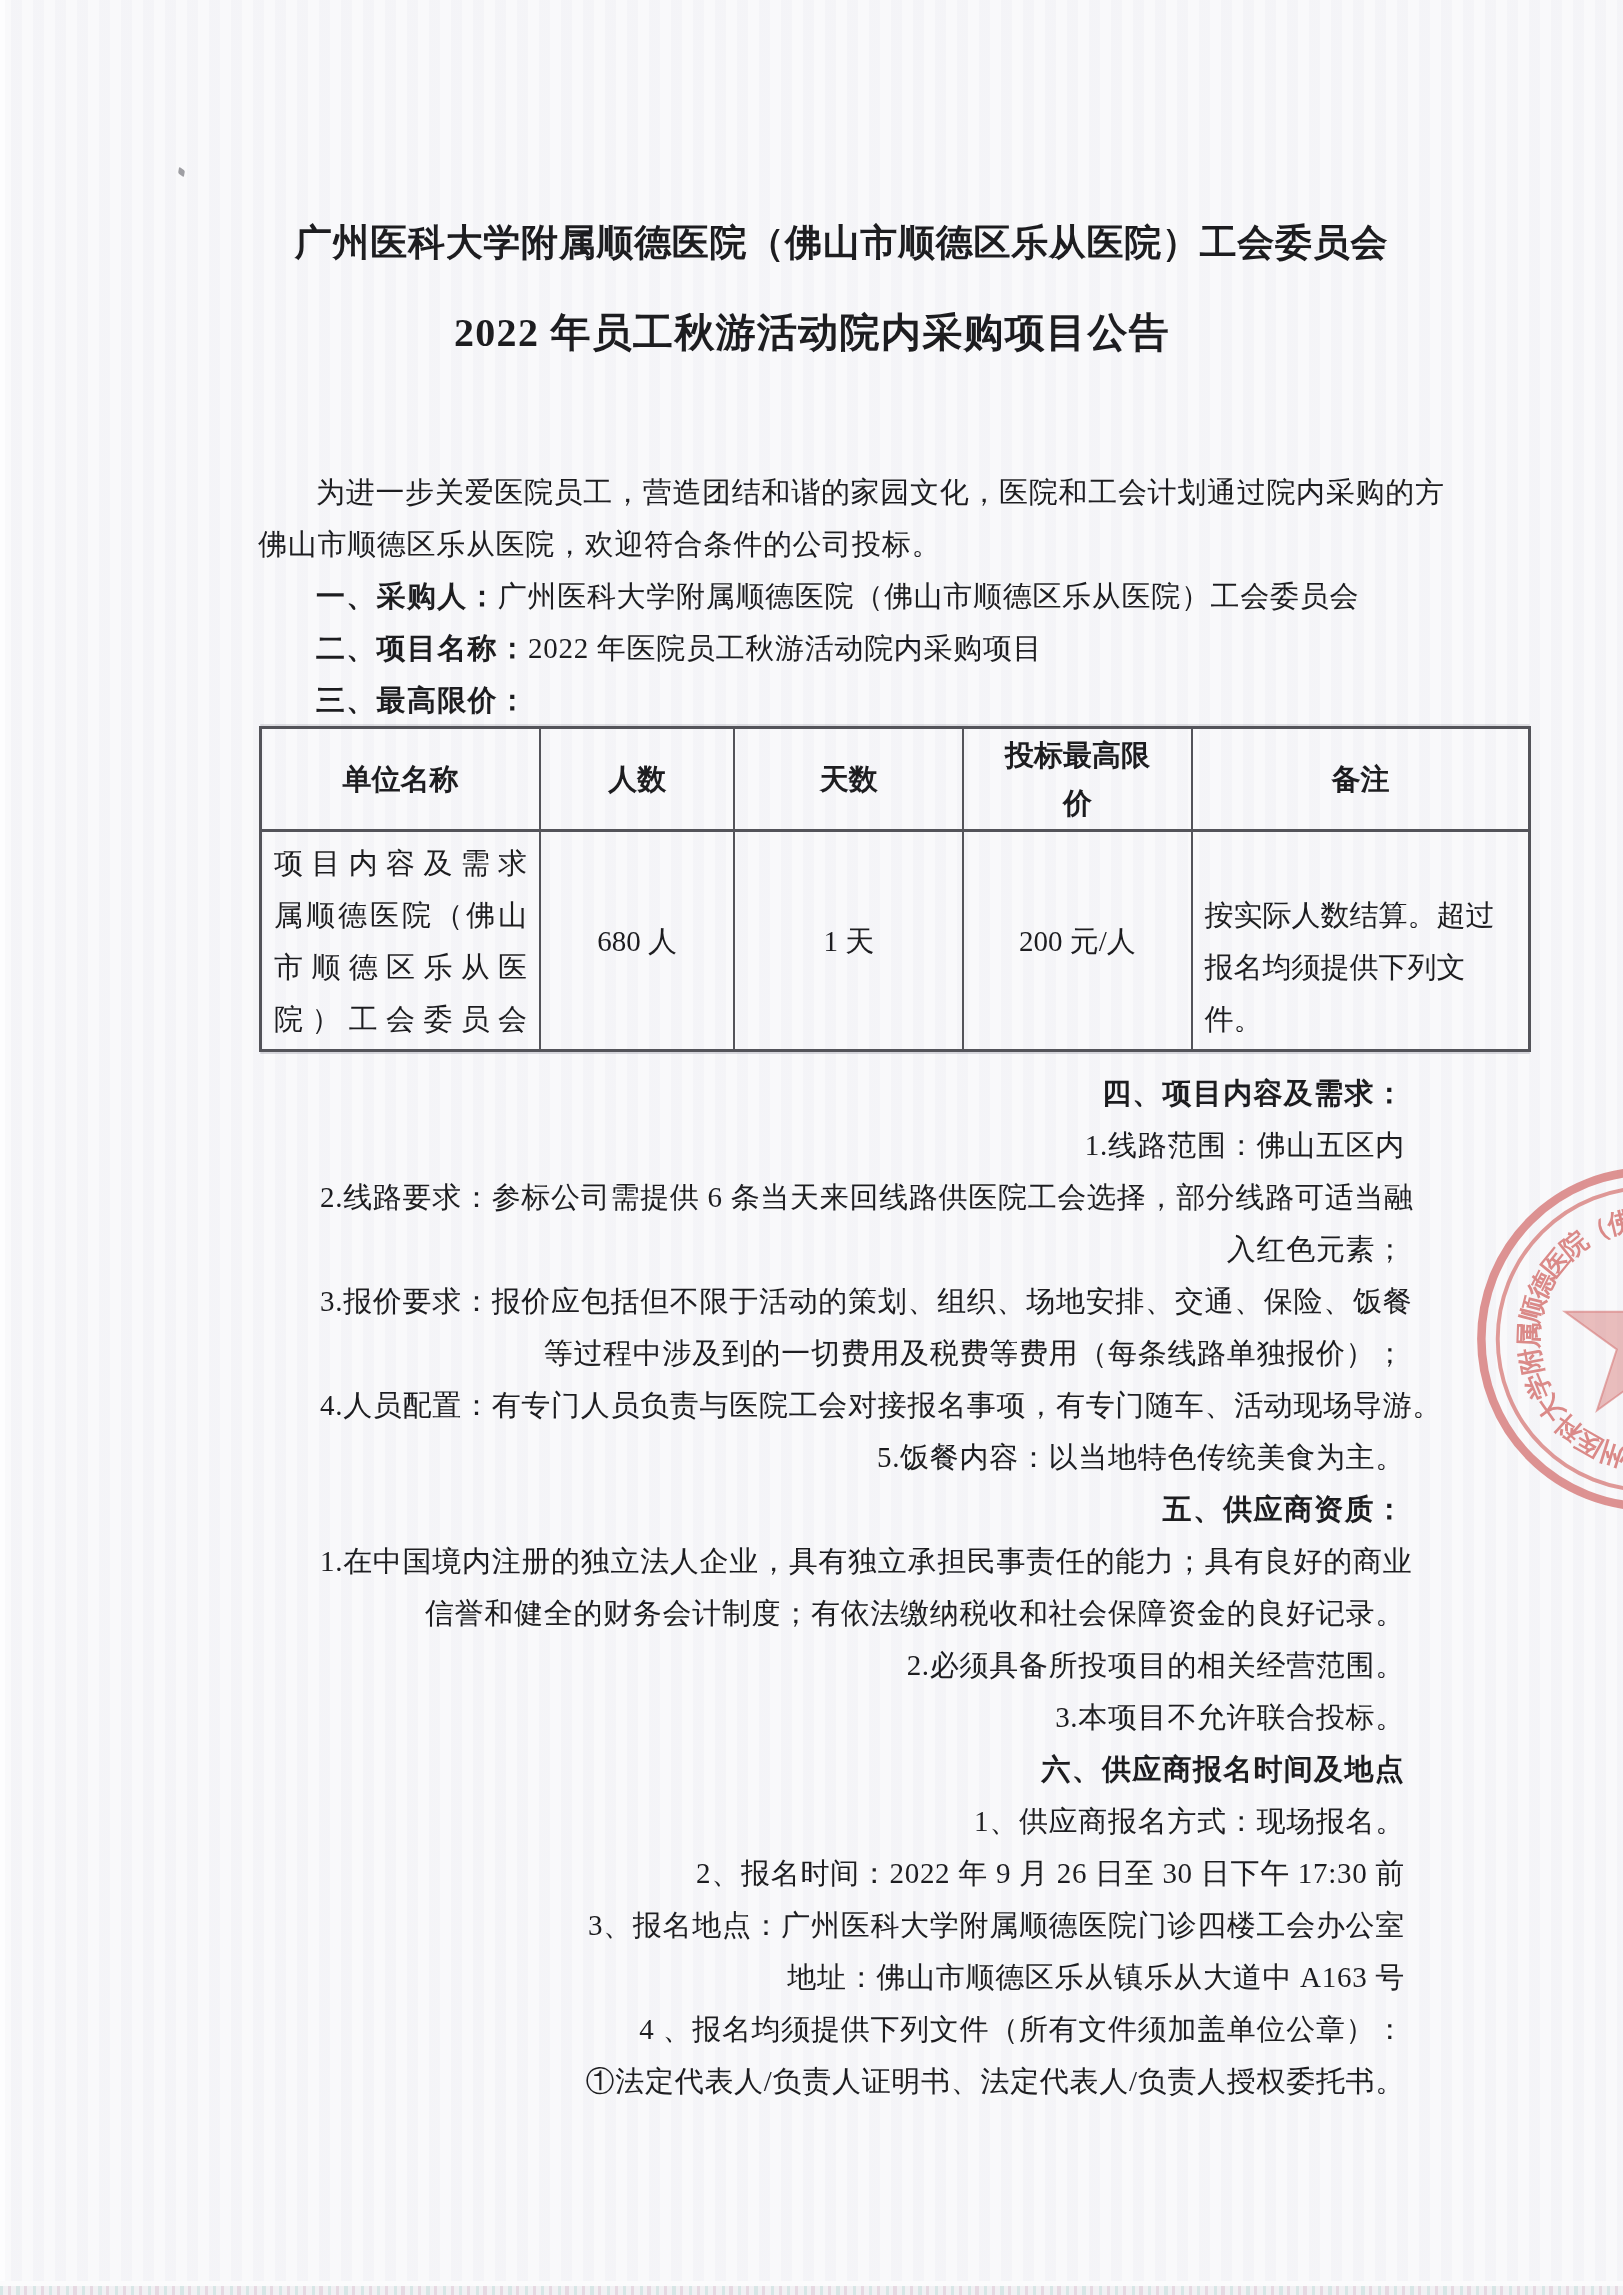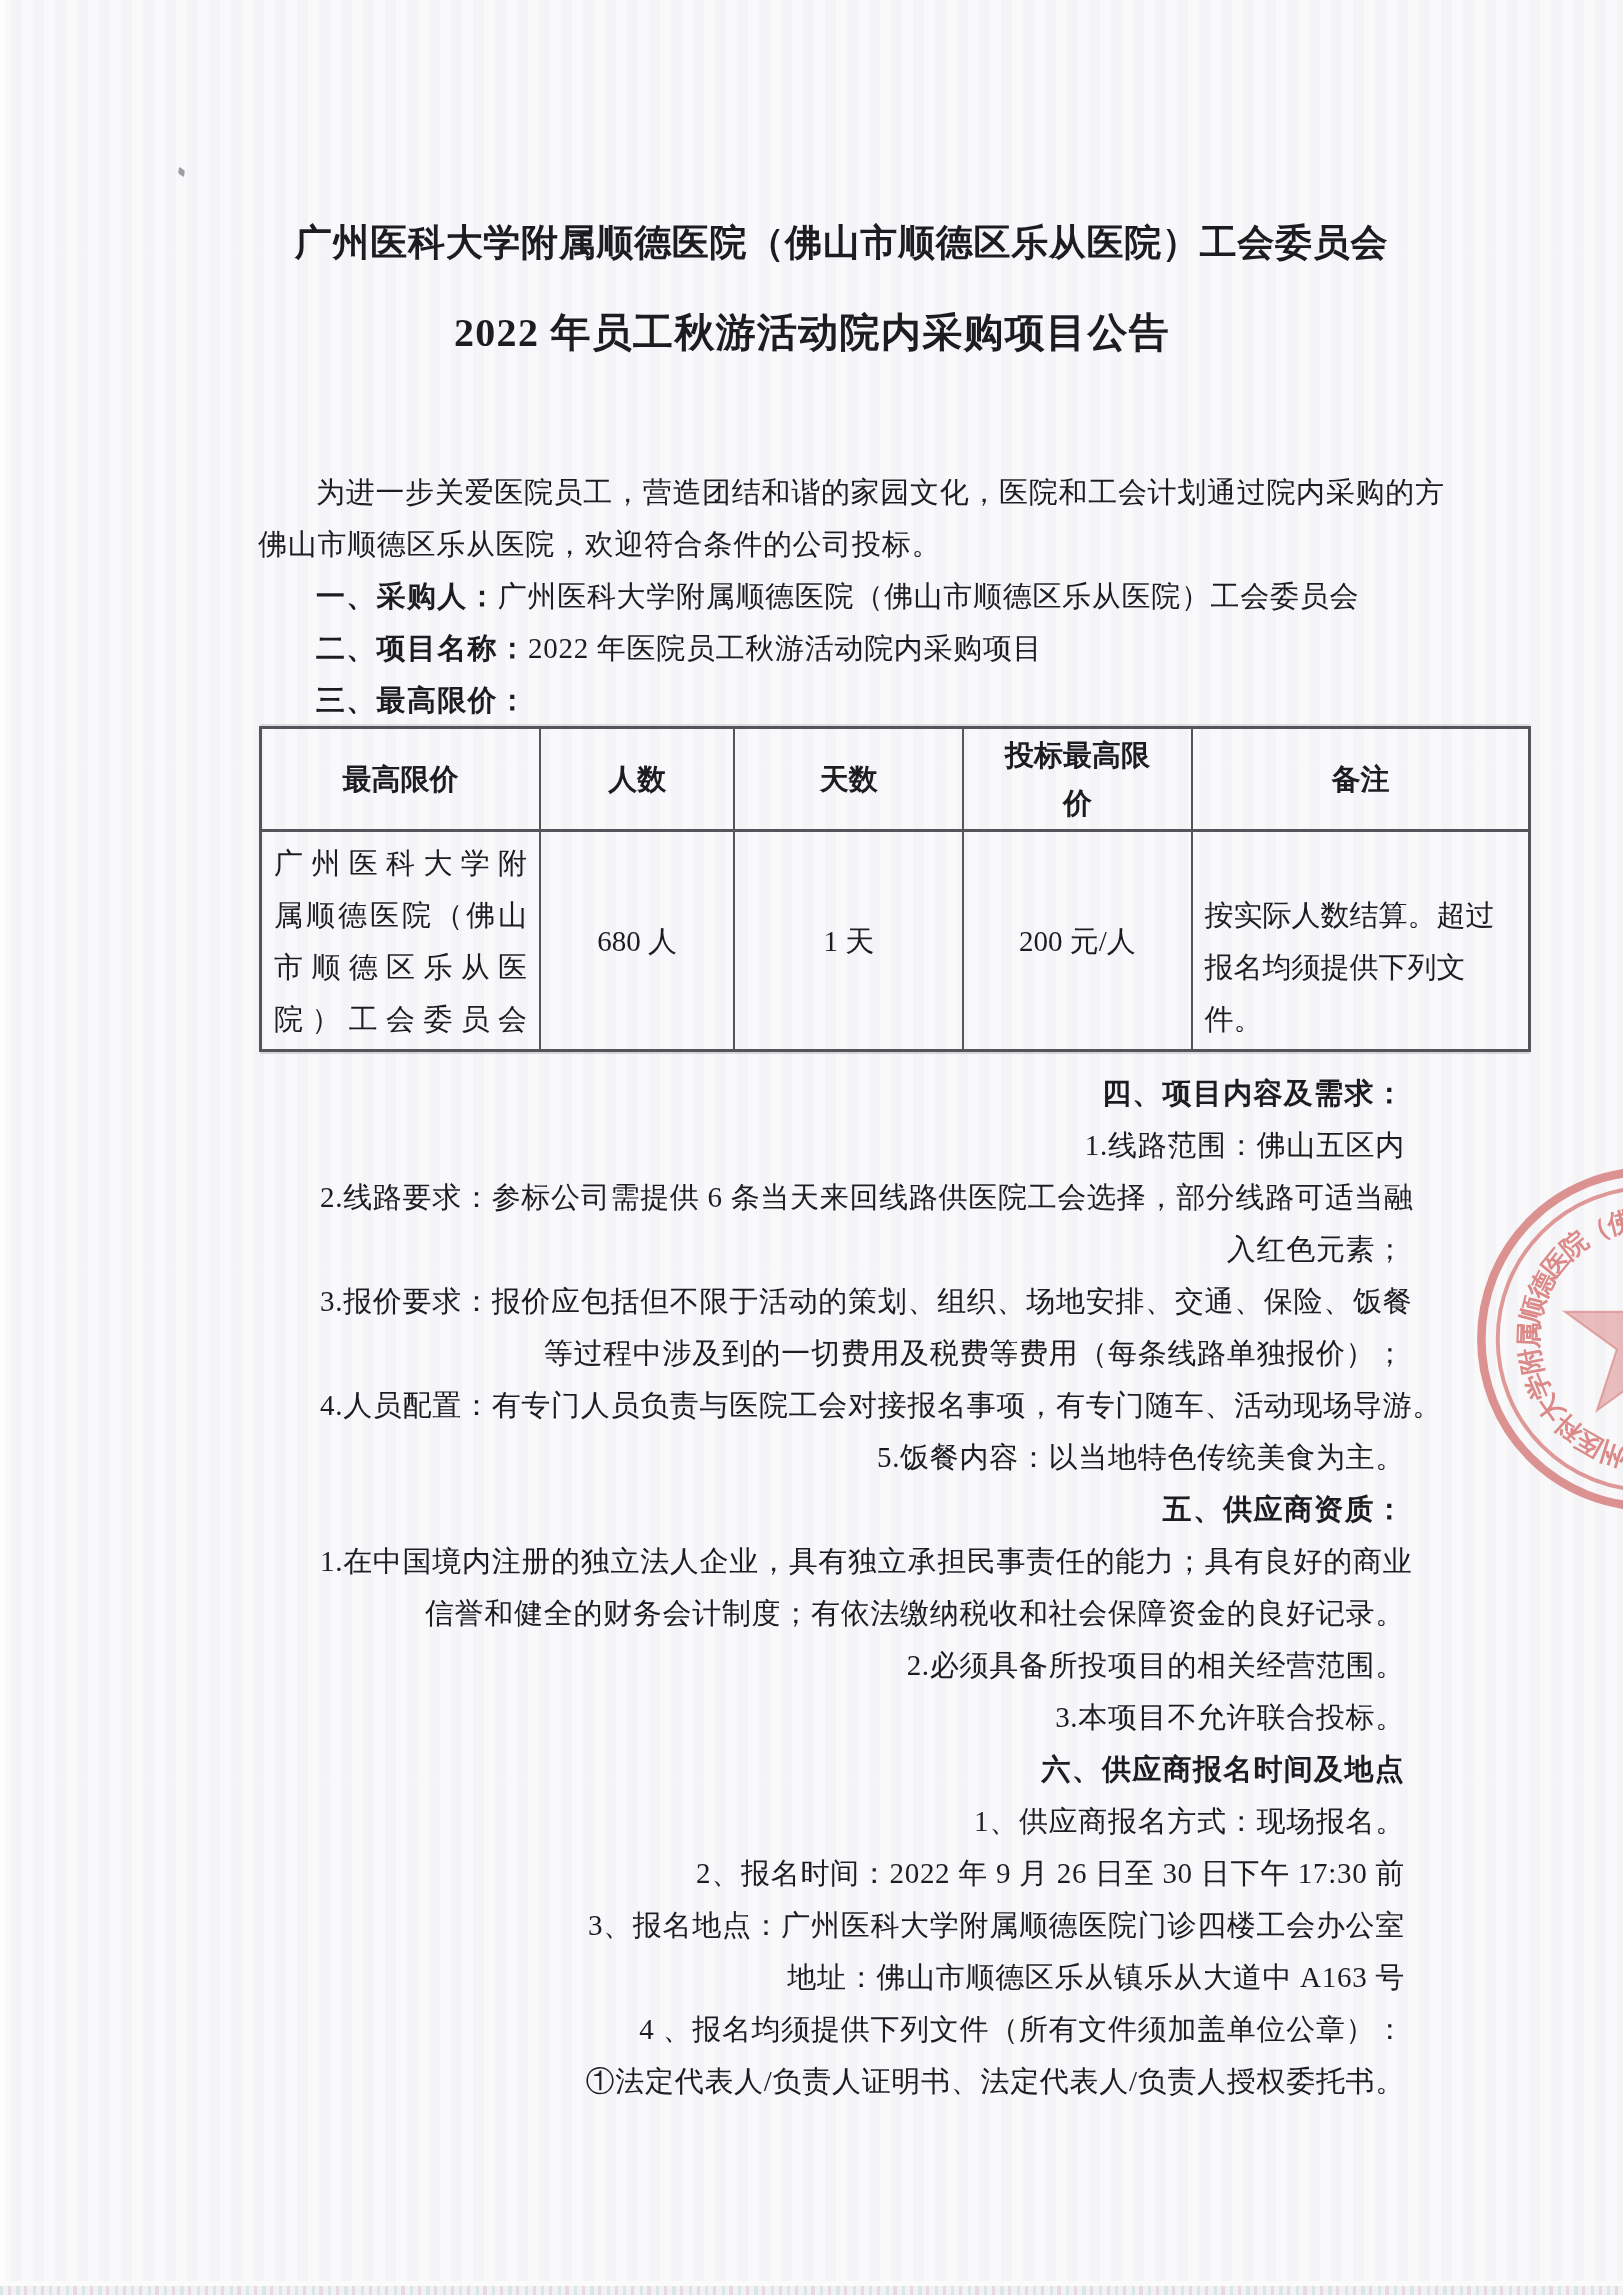--- a/index.html
+++ b/index.html
@@ -85,41 +85,41 @@
         <div class="line indent"><span class="seg">为进一步关爱医院员工，营造团结和谐的家园文化，医院和工会计划通过院内采购的方</span></div>
         <div class="line"><span class="seg">佛山市顺德区乐从医院，欢迎符合条件的公司投标。</span></div>
         <div class="line indent"><span class="seg bold">一、采购人：</span><span class="seg">广州医科大学附属顺德医院（佛山市顺德区乐从医院）工会委员会</span></div>
         <div class="line indent"><span class="seg bold">二、项目名称：</span><span class="seg">2022 年医院员工秋游活动院内采购项目</span></div>
         <div class="line indent"><span class="seg bold">三、最高限价：</span></div>
       </div>
     <table class="limit">
       <thead>
           <tr id="t-head">
             <th style="width: 253px;">
-              <div class="cl center">最高限价</div>
+              <div class="cl center">单位名称</div>
             </th>
             <th style="width: 169px;">
               <div class="cl center">人数</div>
             </th>
             <th style="width: 203px;">
               <div class="cl center">天数</div>
             </th>
             <th style="width: 203px;">
               <div class="cl center">投标最高限</div>
               <div class="cl center">价</div>
             </th>
             <th style="width: 312px; margin-left: 12px;">
               <div class="cl center">备注</div>
             </th>
           </tr>
         </thead>
       <tbody>
           <tr id="t-row">
             <td style="width: 253px;">
-              <div class="cl justify">广州医科大学附</div>
+              <div class="cl justify">项目内容及需求</div>
               <div class="cl justify">属顺德医院（佛山</div>
               <div class="cl justify">市顺德区乐从医</div>
               <div class="cl justify">院）工会委员会</div>
             </td>
             <td style="width: 169px;">
               <div class="cl center">680 人</div>
             </td>
             <td style="width: 203px;">
               <div class="cl center">1 天</div>
             </td>

